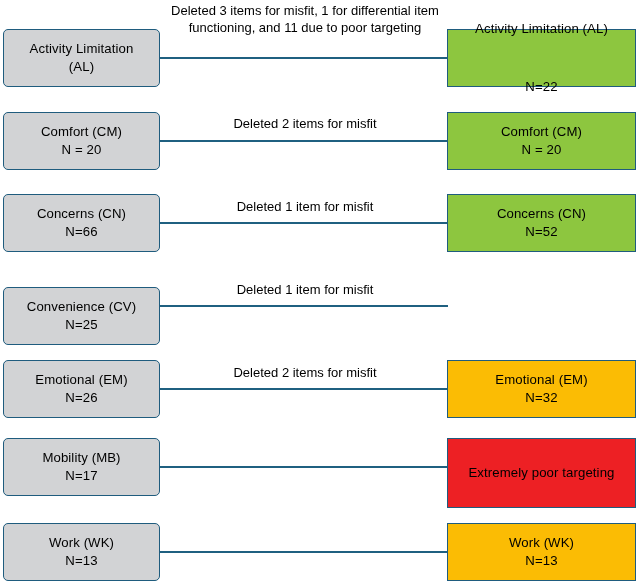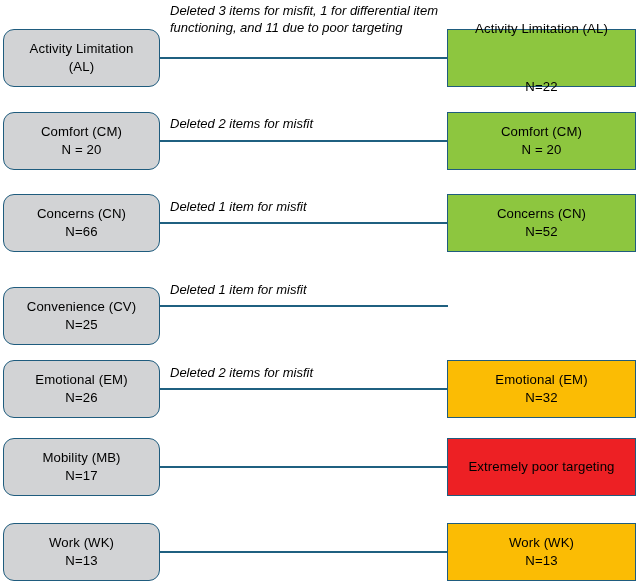--- a/index.html
+++ b/index.html
@@ -30,21 +30,21 @@
     justify-content: center;
     text-align: center;
     color: #000000;
     font-size: 13.2px;
     line-height: 18px;
     letter-spacing: 0.1px;
   }
   .node-left {
     left: 3px;
     width: 157px;
-    border-radius: 11px;
+    border-radius: 5px;
     background: #D2D3D5;
   }
   .node-right {
     left: 447px;
     width: 189px;
     border-radius: 0;
   }
   .node .line1,
   .node .line2 {
     display: block;
@@ -58,25 +58,25 @@
     width: 288px;
     height: 0;
     border-top: 2.2px solid #1F6080;
   }
 
   
   .edge-label {
     position: absolute;
     left: 170px;
     width: 270px;
+    text-align: center;
     font-size: 13px;
     line-height: 17px;
     color: #000000;
     white-space: pre-line;
-    font-style: italic;
   }
 </style>
 </head>
 <body>
 
 <div id="canvas">
 
   <div class="edge-label" style="top:2px;">Deleted 3 items for misfit, 1 for differential item functioning, and 11 due to poor targeting</div>
 
   <div class="node node-left" style="top:29px; height:58px;">
@@ -143,21 +143,21 @@
     <span class="line2">N=32</span>
   </div>
 
   <div class="node node-left" style="top:438px; height:58px;justify-content:center;">
     <span class="line1">Mobility (MB)</span>
     <span class="line2">N=17</span>
   </div>
 
   <div class="connector" style="top:466px;"></div>
 
-  <div class="node node-right" style="top:438px; height:58px; background:#ED2024;">
+  <div class="node node-right" style="top:438px; height:70px; background:#ED2024;">
     <span class="line1">Extremely poor targeting</span>
   </div>
 
   <div class="node node-left" style="top:523px; height:58px;">
     <span class="line1">Work (WK)</span>
     <span class="line2">N=13</span>
   </div>
 
   <div class="connector" style="top:551px;"></div>
 

